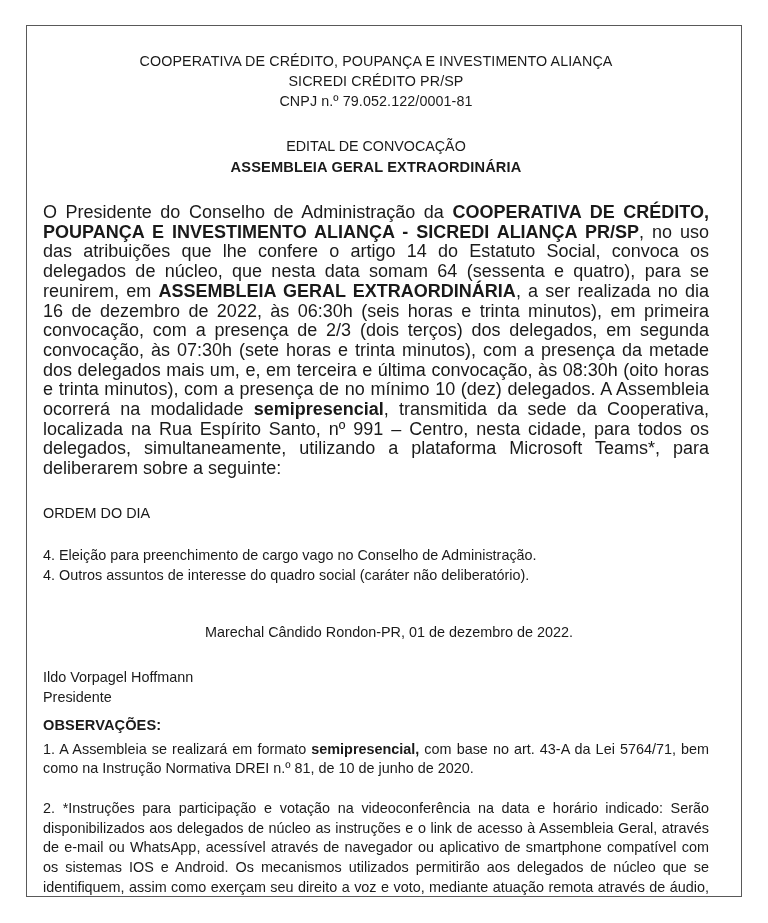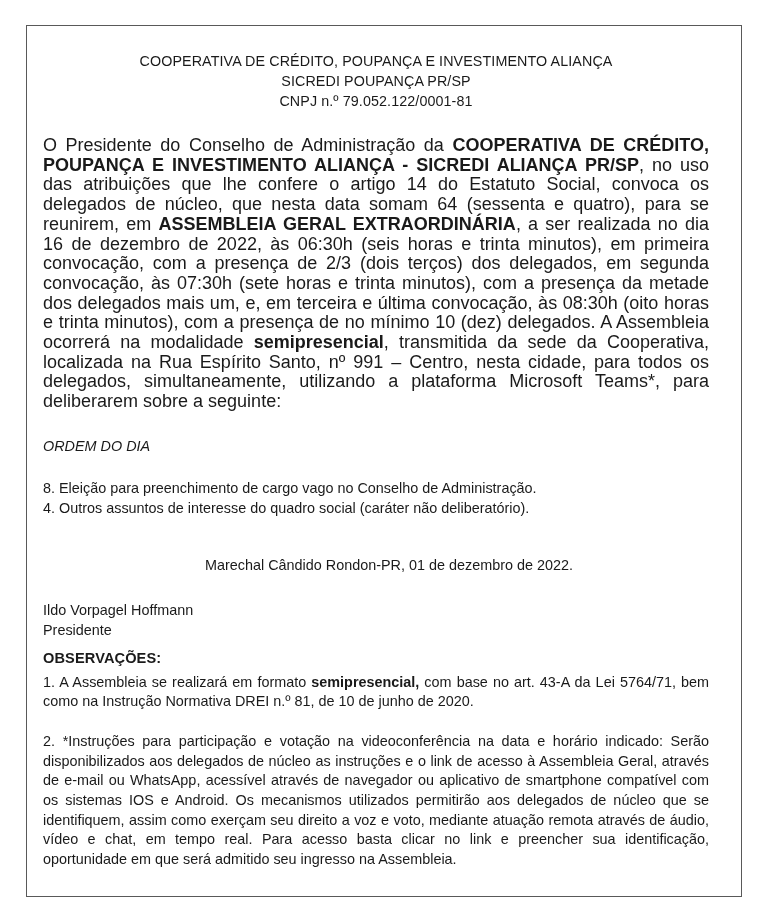--- a/index.html
+++ b/index.html
@@ -88,21 +88,20 @@
     hyphens: none;
   }
   .main-paragraph b { font-weight: bold; }
 
   
   .agenda-heading {
     margin-top: 25px;
     font-size: 14.4px;
     line-height: 19.7px;
     text-align: left;
-    font-style: italic;
   }
   .agenda-list {
     margin-top: 21px;
     font-size: 14.4px;
     line-height: 20.6px;
   }
   .agenda-list .agenda-item { display: block; }
 
   
   .place-date {
@@ -142,31 +141,35 @@
 </style>
 </head>
 <body>
 
 <div class="page">
   <div class="doc-frame">
     <div class="doc-body">
 
       <div class="org-header">
         <span class="line">COOPERATIVA DE CRÉDITO, POUPANÇA E INVESTIMENTO ALIANÇA</span>
-        <span class="line">SICREDI POUPANÇA PR/SP</span>
+        <span class="line">SICREDI CRÉDITO PR/SP</span>
         <span class="line">CNPJ n.º 79.052.122/0001-81</span>
       </div>
 
+      <div class="edital-block">
+        <span class="edital-line">EDITAL DE CONVOCAÇÃO</span>
+        <span class="edital-title">ASSEMBLEIA GERAL EXTRAORDINÁRIA</span>
+      </div>
 
       <p class="main-paragraph"><span>O Presidente do Conselho de Administração da </span><b>COOPERATIVA DE CRÉDITO, POUPANÇA E INVESTIMENTO ALIANÇA - SICREDI ALIANÇA PR/SP</b><span>, no uso das atribuições que lhe confere o artigo 14 do Estatuto Social, convoca os delegados de núcleo, que nesta data somam 64 (sessenta e quatro), para se reunirem, em </span><b>ASSEMBLEIA GERAL EXTRAORDINÁRIA</b><span>, a ser realizada no dia 16 de dezembro de 2022, às 06:30h (seis horas e trinta minutos), em primeira convocação, com a presença de 2/3 (dois terços) dos delegados, em segunda convocação, às 07:30h (sete horas e trinta minutos), com a presença da metade dos delegados mais um, e, em terceira e última convocação, às 08:30h (oito horas e trinta minutos), com a presença de no mínimo 10 (dez) delegados. A Assembleia ocorrerá na modalidade </span><b>semipresencial</b><span>, transmitida da sede da Cooperativa, localizada na Rua Espírito Santo, nº 991 – Centro, nesta cidade, para todos os delegados, simultaneamente, utilizando a plataforma Microsoft Teams*, para deliberarem sobre a seguinte:</span></p>
 
       <div class="agenda-heading">ORDEM DO DIA</div>
 
       <div class="agenda-list">
-        <span class="agenda-item">8. Eleição para preenchimento de cargo vago no Conselho de Administração.</span>
+        <span class="agenda-item">4. Eleição para preenchimento de cargo vago no Conselho de Administração.</span>
         <span class="agenda-item">4. Outros assuntos de interesse do quadro social (caráter não deliberatório).</span>
       </div>
 
       <div class="place-date">Marechal Cândido Rondon-PR, 01 de dezembro de 2022.</div>
 
       <div class="signature">
         <span class="sig-line">Ildo Vorpagel Hoffmann</span>
         <span class="sig-line">Presidente</span>
       </div>
 

